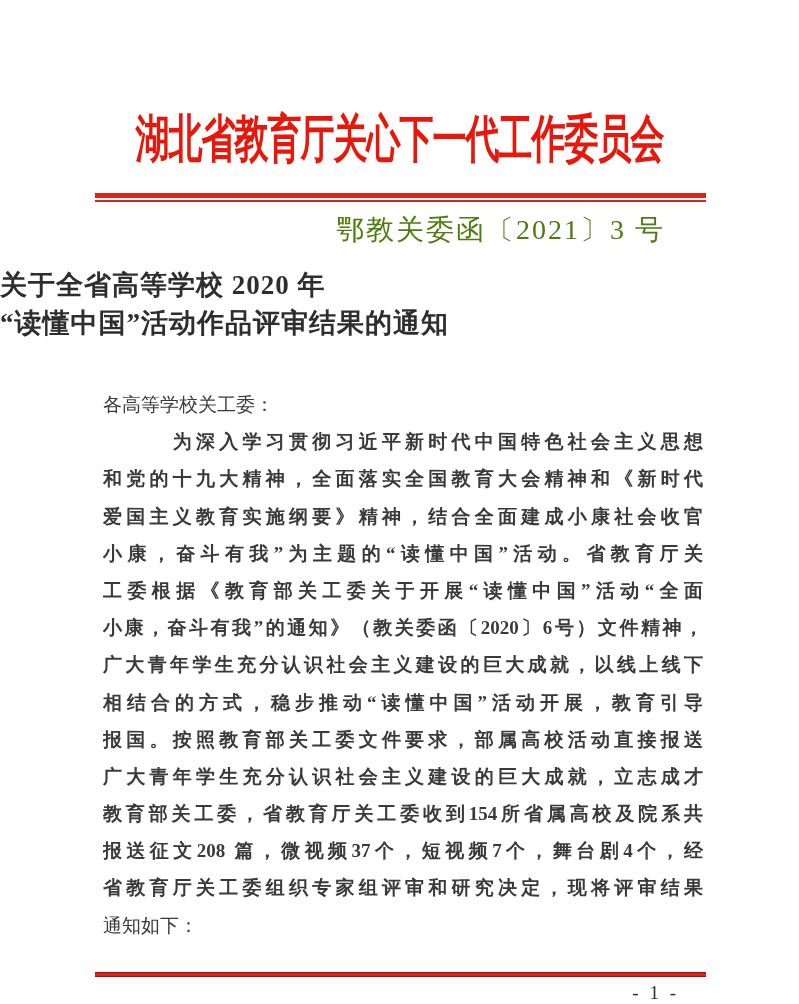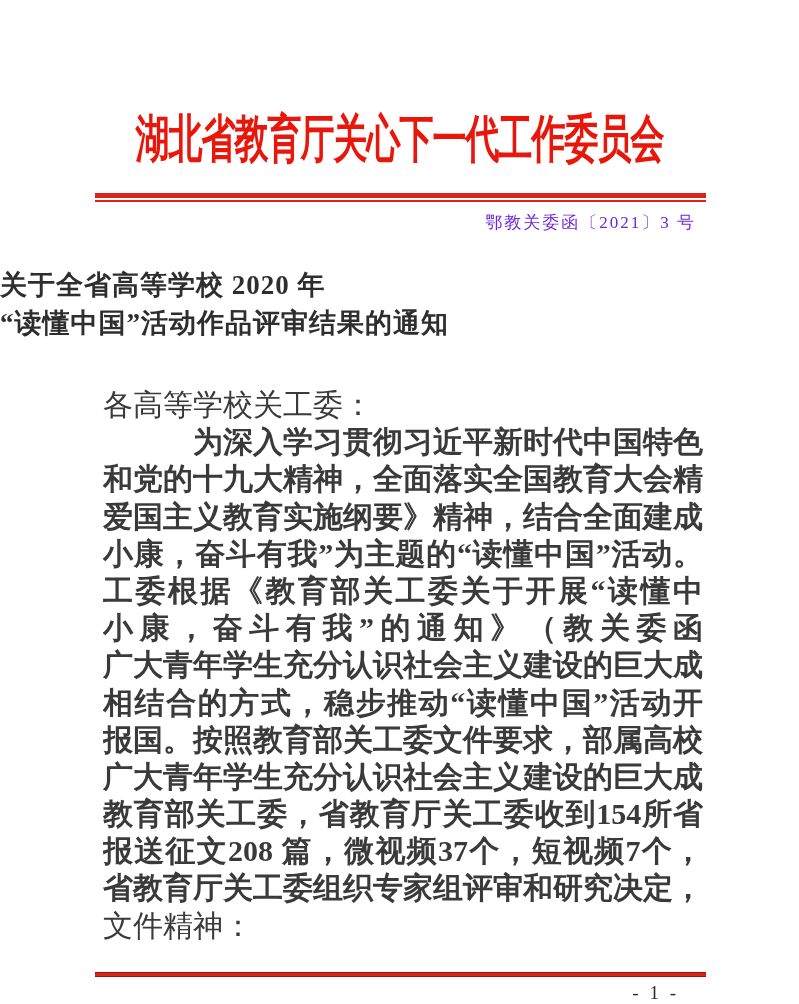--- a/index.html
+++ b/index.html
@@ -37,43 +37,43 @@
     left: 95px;
     width: 611px;
     top: 193px;
     height: 2px;
     border-top: 5px solid var(--rule-red, #d9231b);
     border-bottom: 2px solid var(--rule-red, #d9231b);
   }
   .doc-number {
     position: absolute;
     top: 211px;
-    right: 103px;
-    font-size: 17px;
+    right: 134px;
+    font-size: 28px;
     letter-spacing: 2px;
-    color: #6d28d9;
+    color: #4d7c0f;
     white-space: nowrap;
   }
   .notice-title {
     position: absolute;
     left: 0;
     right: 0;
     top: 266px;
     font-size: 27px;
     font-weight: 700;
     line-height: 38px;
     color: var(--title-text, #2e2e2e);
     letter-spacing: 1px;
   }
   .body-block {
     position: absolute;
     left: 103px;
     width: 600px;
     top: 386px;
-    font-size: 30px;
+    font-size: 19px;
     line-height: 37.2px;
     color: var(--text, #3a3a3a);
   }
   .body-line {
     height: 37.2px;
     white-space: nowrap;
   }
   .body-line.justify {
     white-space: normal;
     text-align: justify;
@@ -126,21 +126,21 @@
         <div class="body-line justify">小康，奋斗有我”为主题的“读懂中国”活动。省教育厅关</div>
         <div class="body-line justify">工委根据《教育部关工委关于开展“读懂中国”活动“全面</div>
         <div class="body-line justify">小康，奋斗有我”的通知》（教关委函〔2020〕6号）文件精神，</div>
         <div class="body-line justify">广大青年学生充分认识社会主义建设的巨大成就，以线上线下</div>
         <div class="body-line justify">相结合的方式，稳步推动“读懂中国”活动开展，教育引导</div>
         <div class="body-line justify">报国。按照教育部关工委文件要求，部属高校活动直接报送</div>
         <div class="body-line justify">广大青年学生充分认识社会主义建设的巨大成就，立志成才</div>
         <div class="body-line justify">教育部关工委，省教育厅关工委收到154所省属高校及院系共</div>
         <div class="body-line justify">报送征文208 篇，微视频37个，短视频7个，舞台剧4个，经</div>
         <div class="body-line justify">省教育厅关工委组织专家组评审和研究决定，现将评审结果</div>
-        <div class="body-line">文件精神：</div>
+        <div class="body-line">通知如下：</div>
       </div>
   </div>
 
   <div class="footer-rule"></div>
 
   <div class="page-number">- 1 -</div>
 
 </div>
 
 </body></html>

